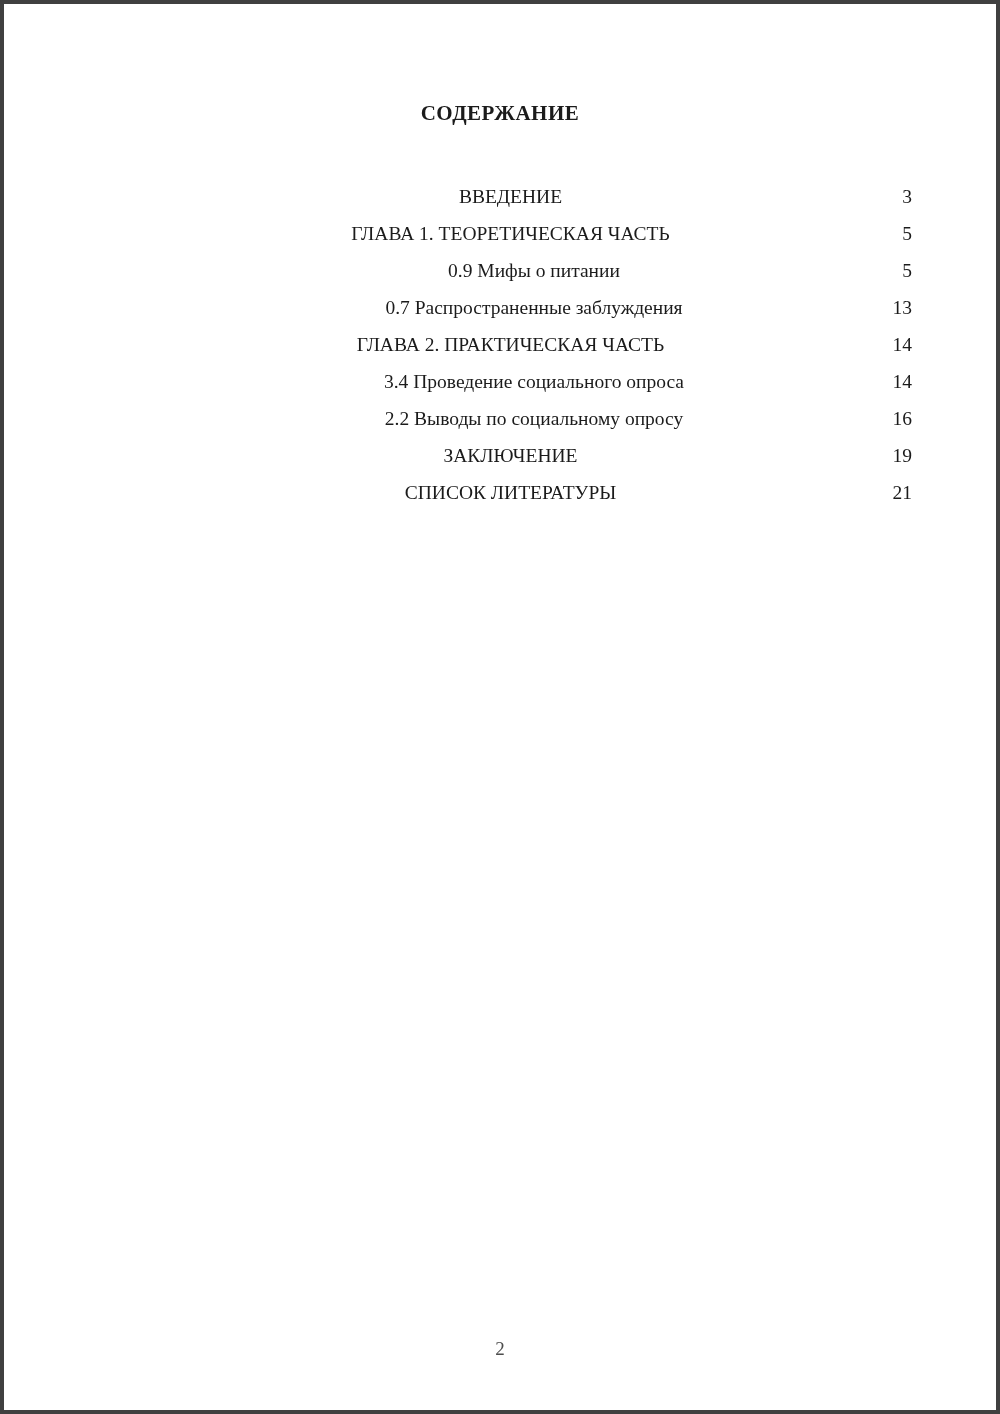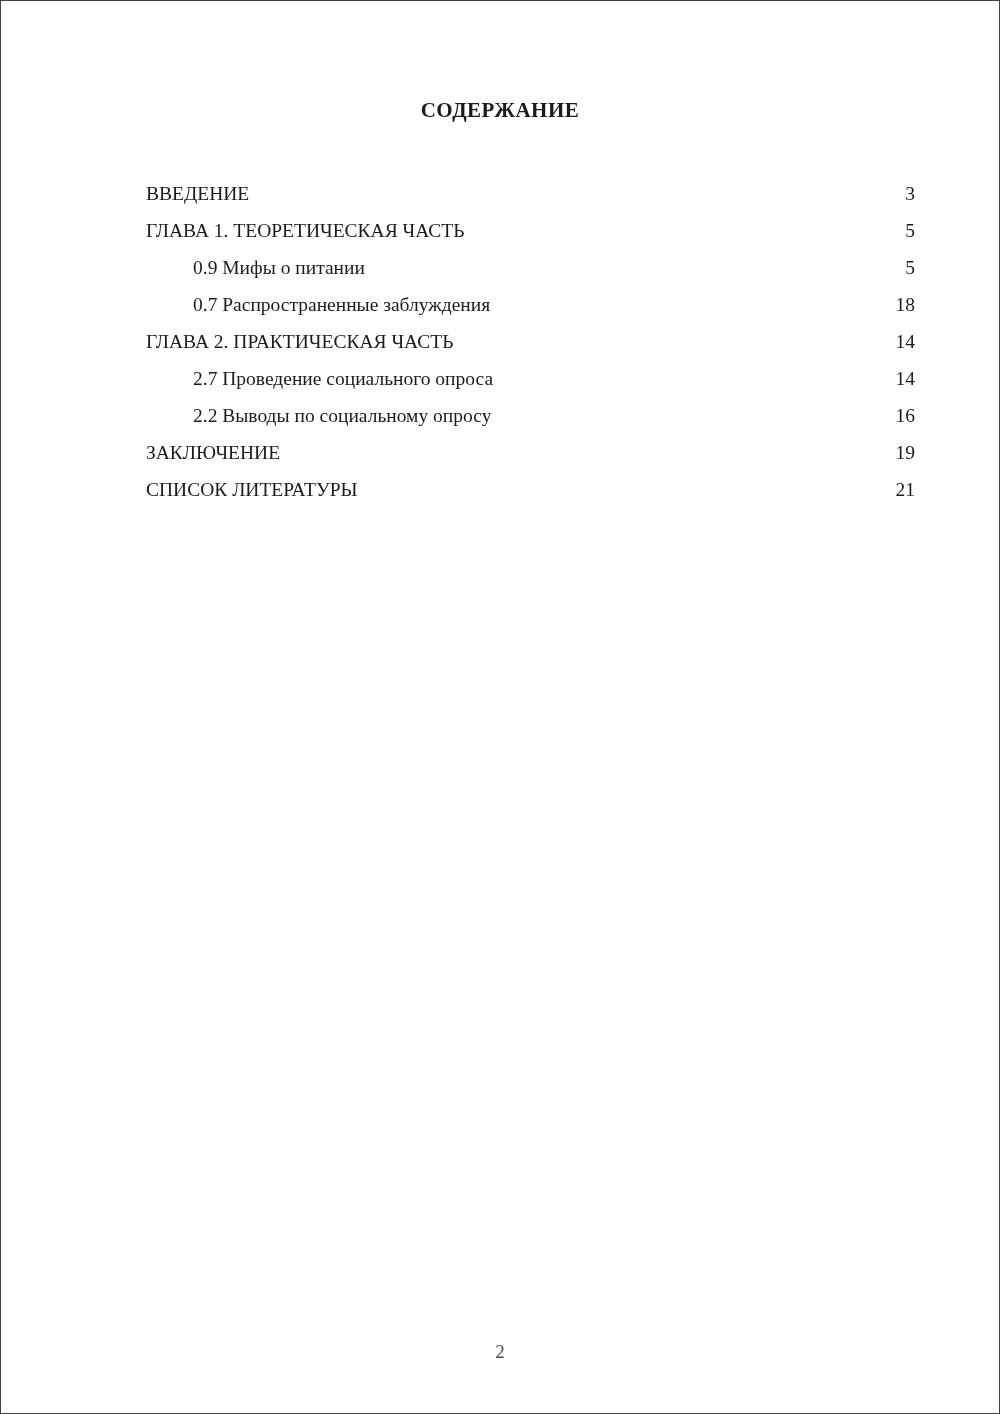--- a/index.html
+++ b/index.html
@@ -5,21 +5,21 @@
   html, body {
     margin: 0;
     padding: 0;
     background: #ffffff;
   }
   .page {
     width: 1000px;
     height: 1414px;
     box-sizing: border-box;
     background: #ffffff;
-    border: 1px solid #404040;
+    border: 4px solid #404040;
     position: relative;
     font-family: "Liberation Serif", "DejaVu Serif", serif;
     color: #1b1b1b;
     overflow: hidden;
   }
   .doc-title {
     margin: 0;
     padding-top: 97px;
     text-align: center;
     font-size: 21px;
@@ -36,20 +36,21 @@
     font-size: 19.5px;
     line-height: 37px;
     white-space: nowrap;
   }
   .toc-row.level-1 .toc-label {
     padding-left: 47px;
   }
   .toc-label {
     flex: 1 1 auto;
     overflow: hidden;
+    text-align: center;
   }
   .toc-page {
     flex: 0 0 auto;
     min-width: 40px;
     text-align: right;
   }
   .page-footer {
     position: absolute;
     left: 0;
     right: 0;
@@ -78,30 +79,30 @@
 
   <div class="toc-row level-1">
     <span class="toc-label">0.9 Мифы о питании</span>
     <span class="toc-page">5</span>
   </div>
 
 
 
   <div class="toc-row level-1">
     <span class="toc-label">0.7 Распространенные заблуждения</span>
-    <span class="toc-page">18</span>
+    <span class="toc-page">13</span>
   </div>
 
   <div class="toc-row">
     <span class="toc-label">ГЛАВА 2. ПРАКТИЧЕСКАЯ ЧАСТЬ</span>
     <span class="toc-page">14</span>
   </div>
 
   <div class="toc-row level-1">
-    <span class="toc-label">2.7 Проведение социального опроса</span>
+    <span class="toc-label">3.4 Проведение социального опроса</span>
     <span class="toc-page">14</span>
   </div>
 
   <div class="toc-row level-1">
     <span class="toc-label">2.2 Выводы по социальному опросу</span>
     <span class="toc-page">16</span>
   </div>
 
   <div class="toc-row">
     <span class="toc-label">ЗАКЛЮЧЕНИЕ</span>

